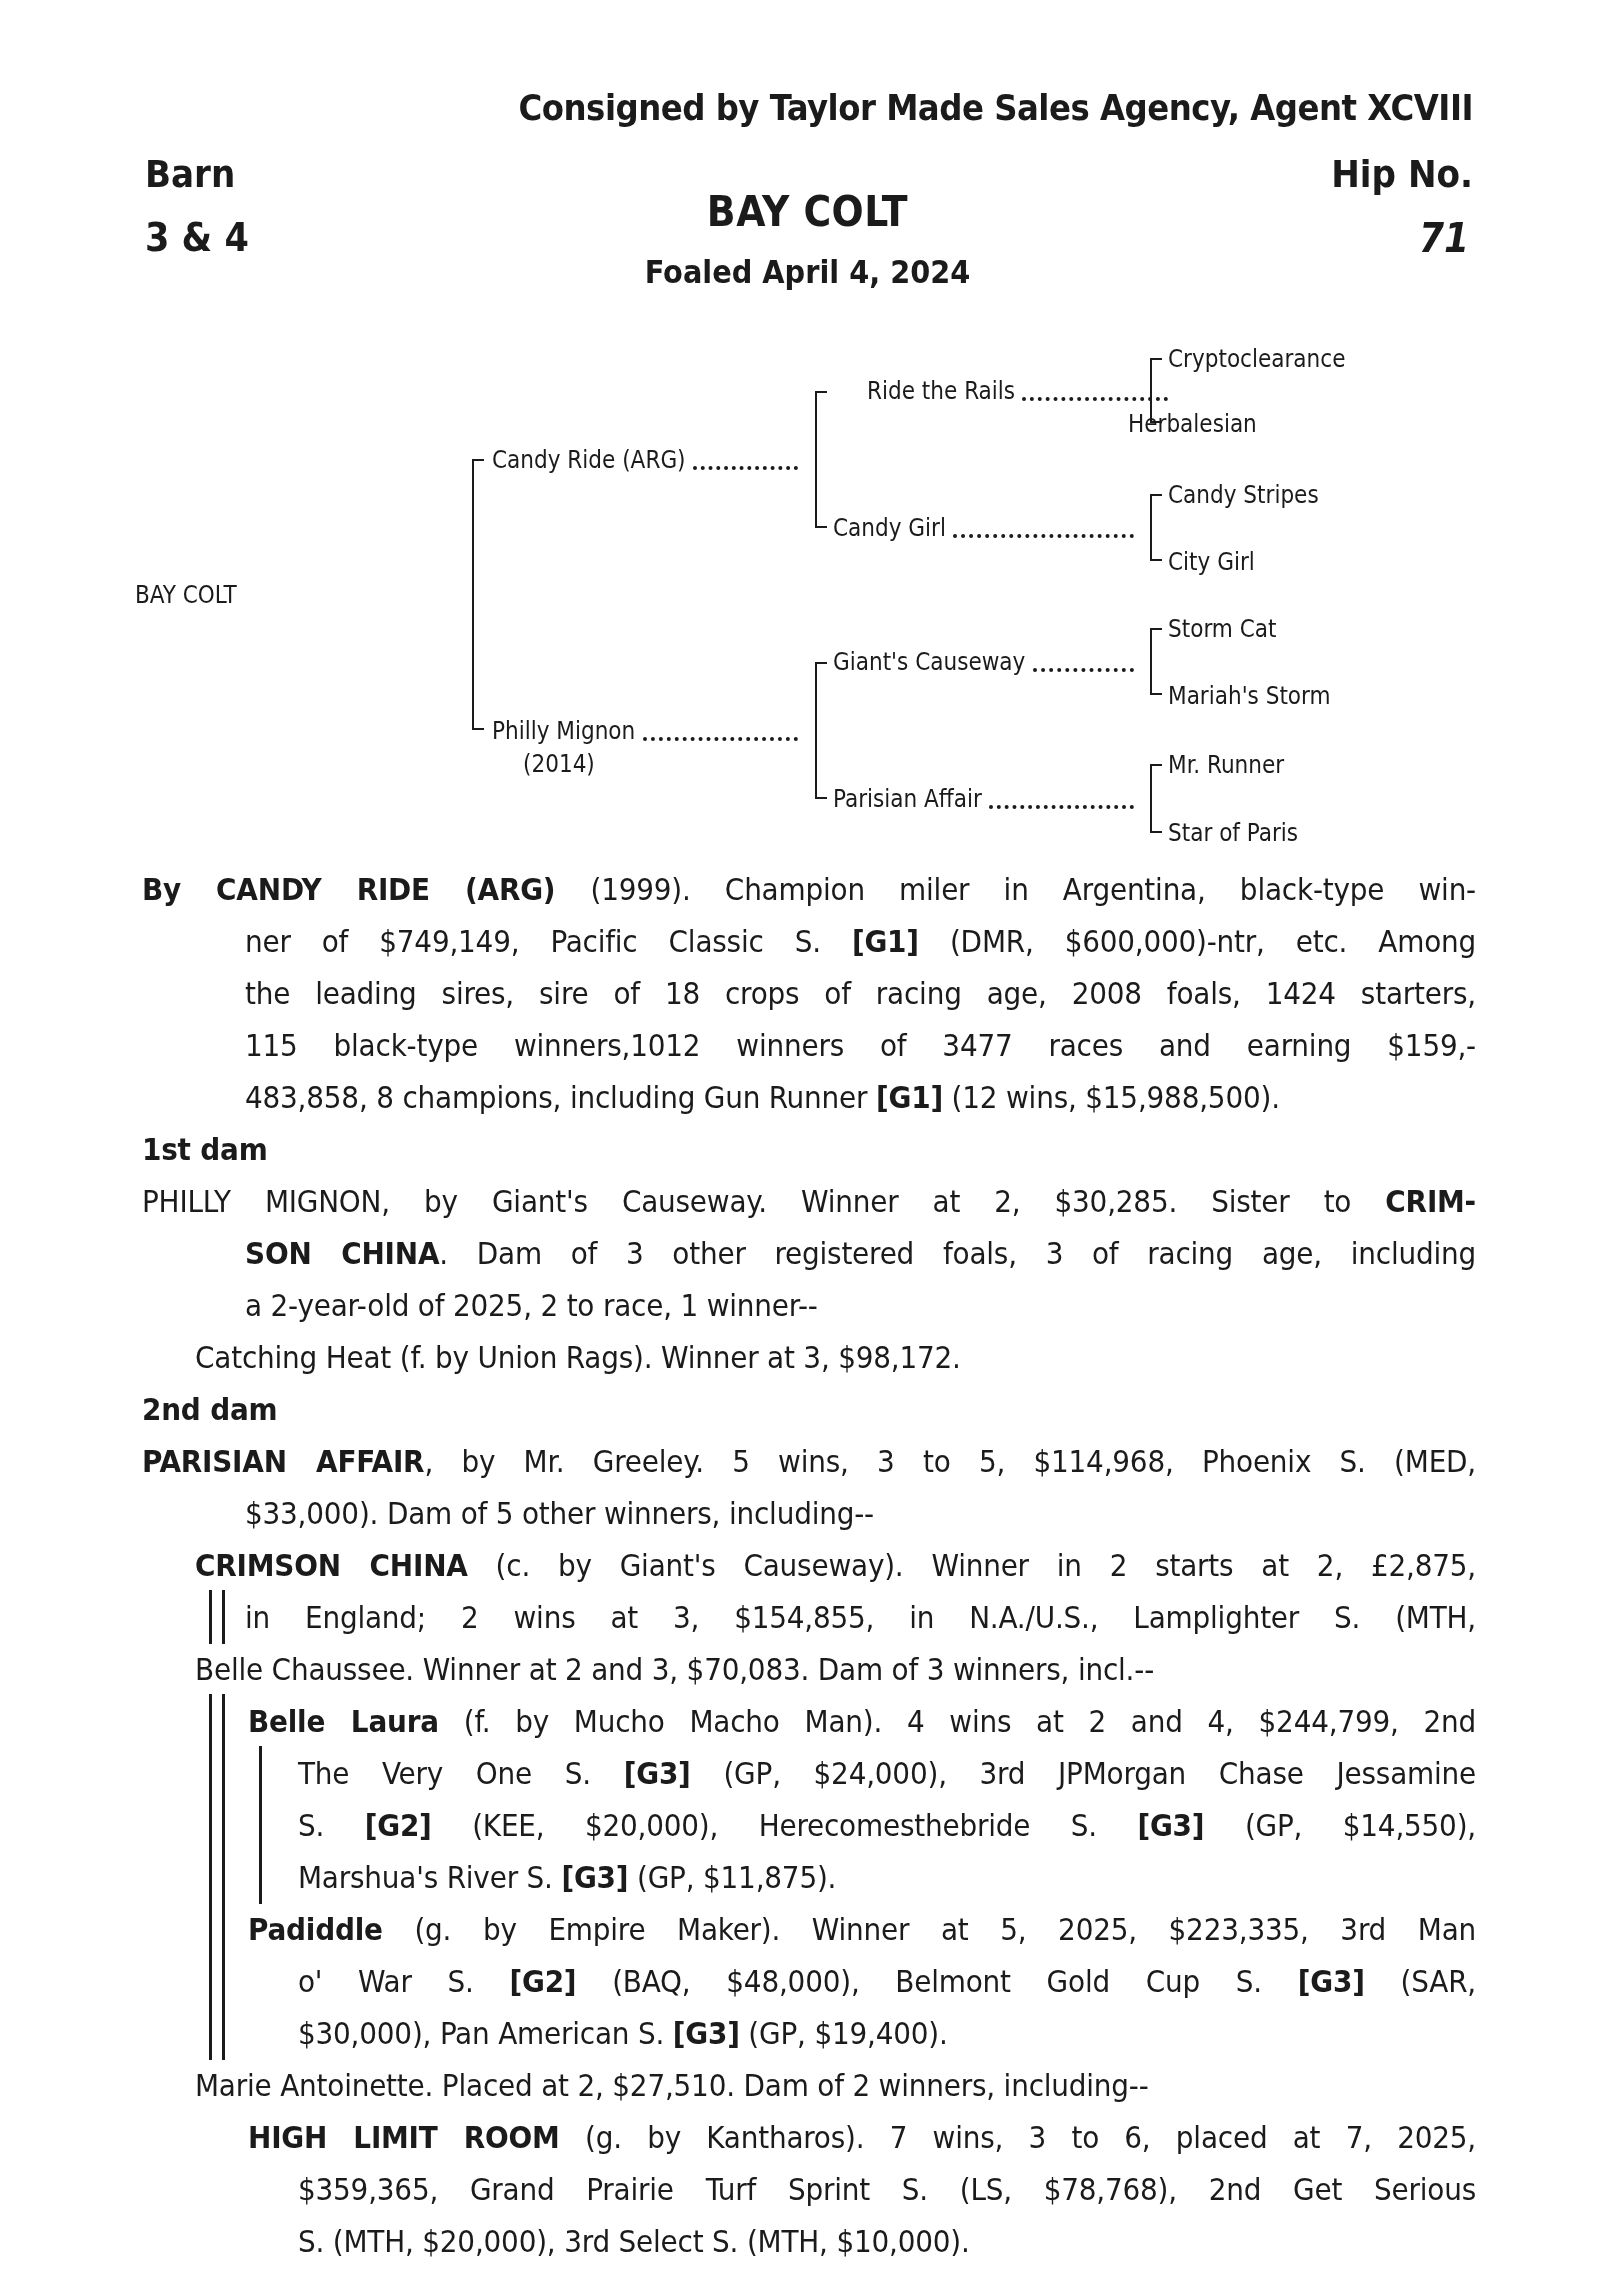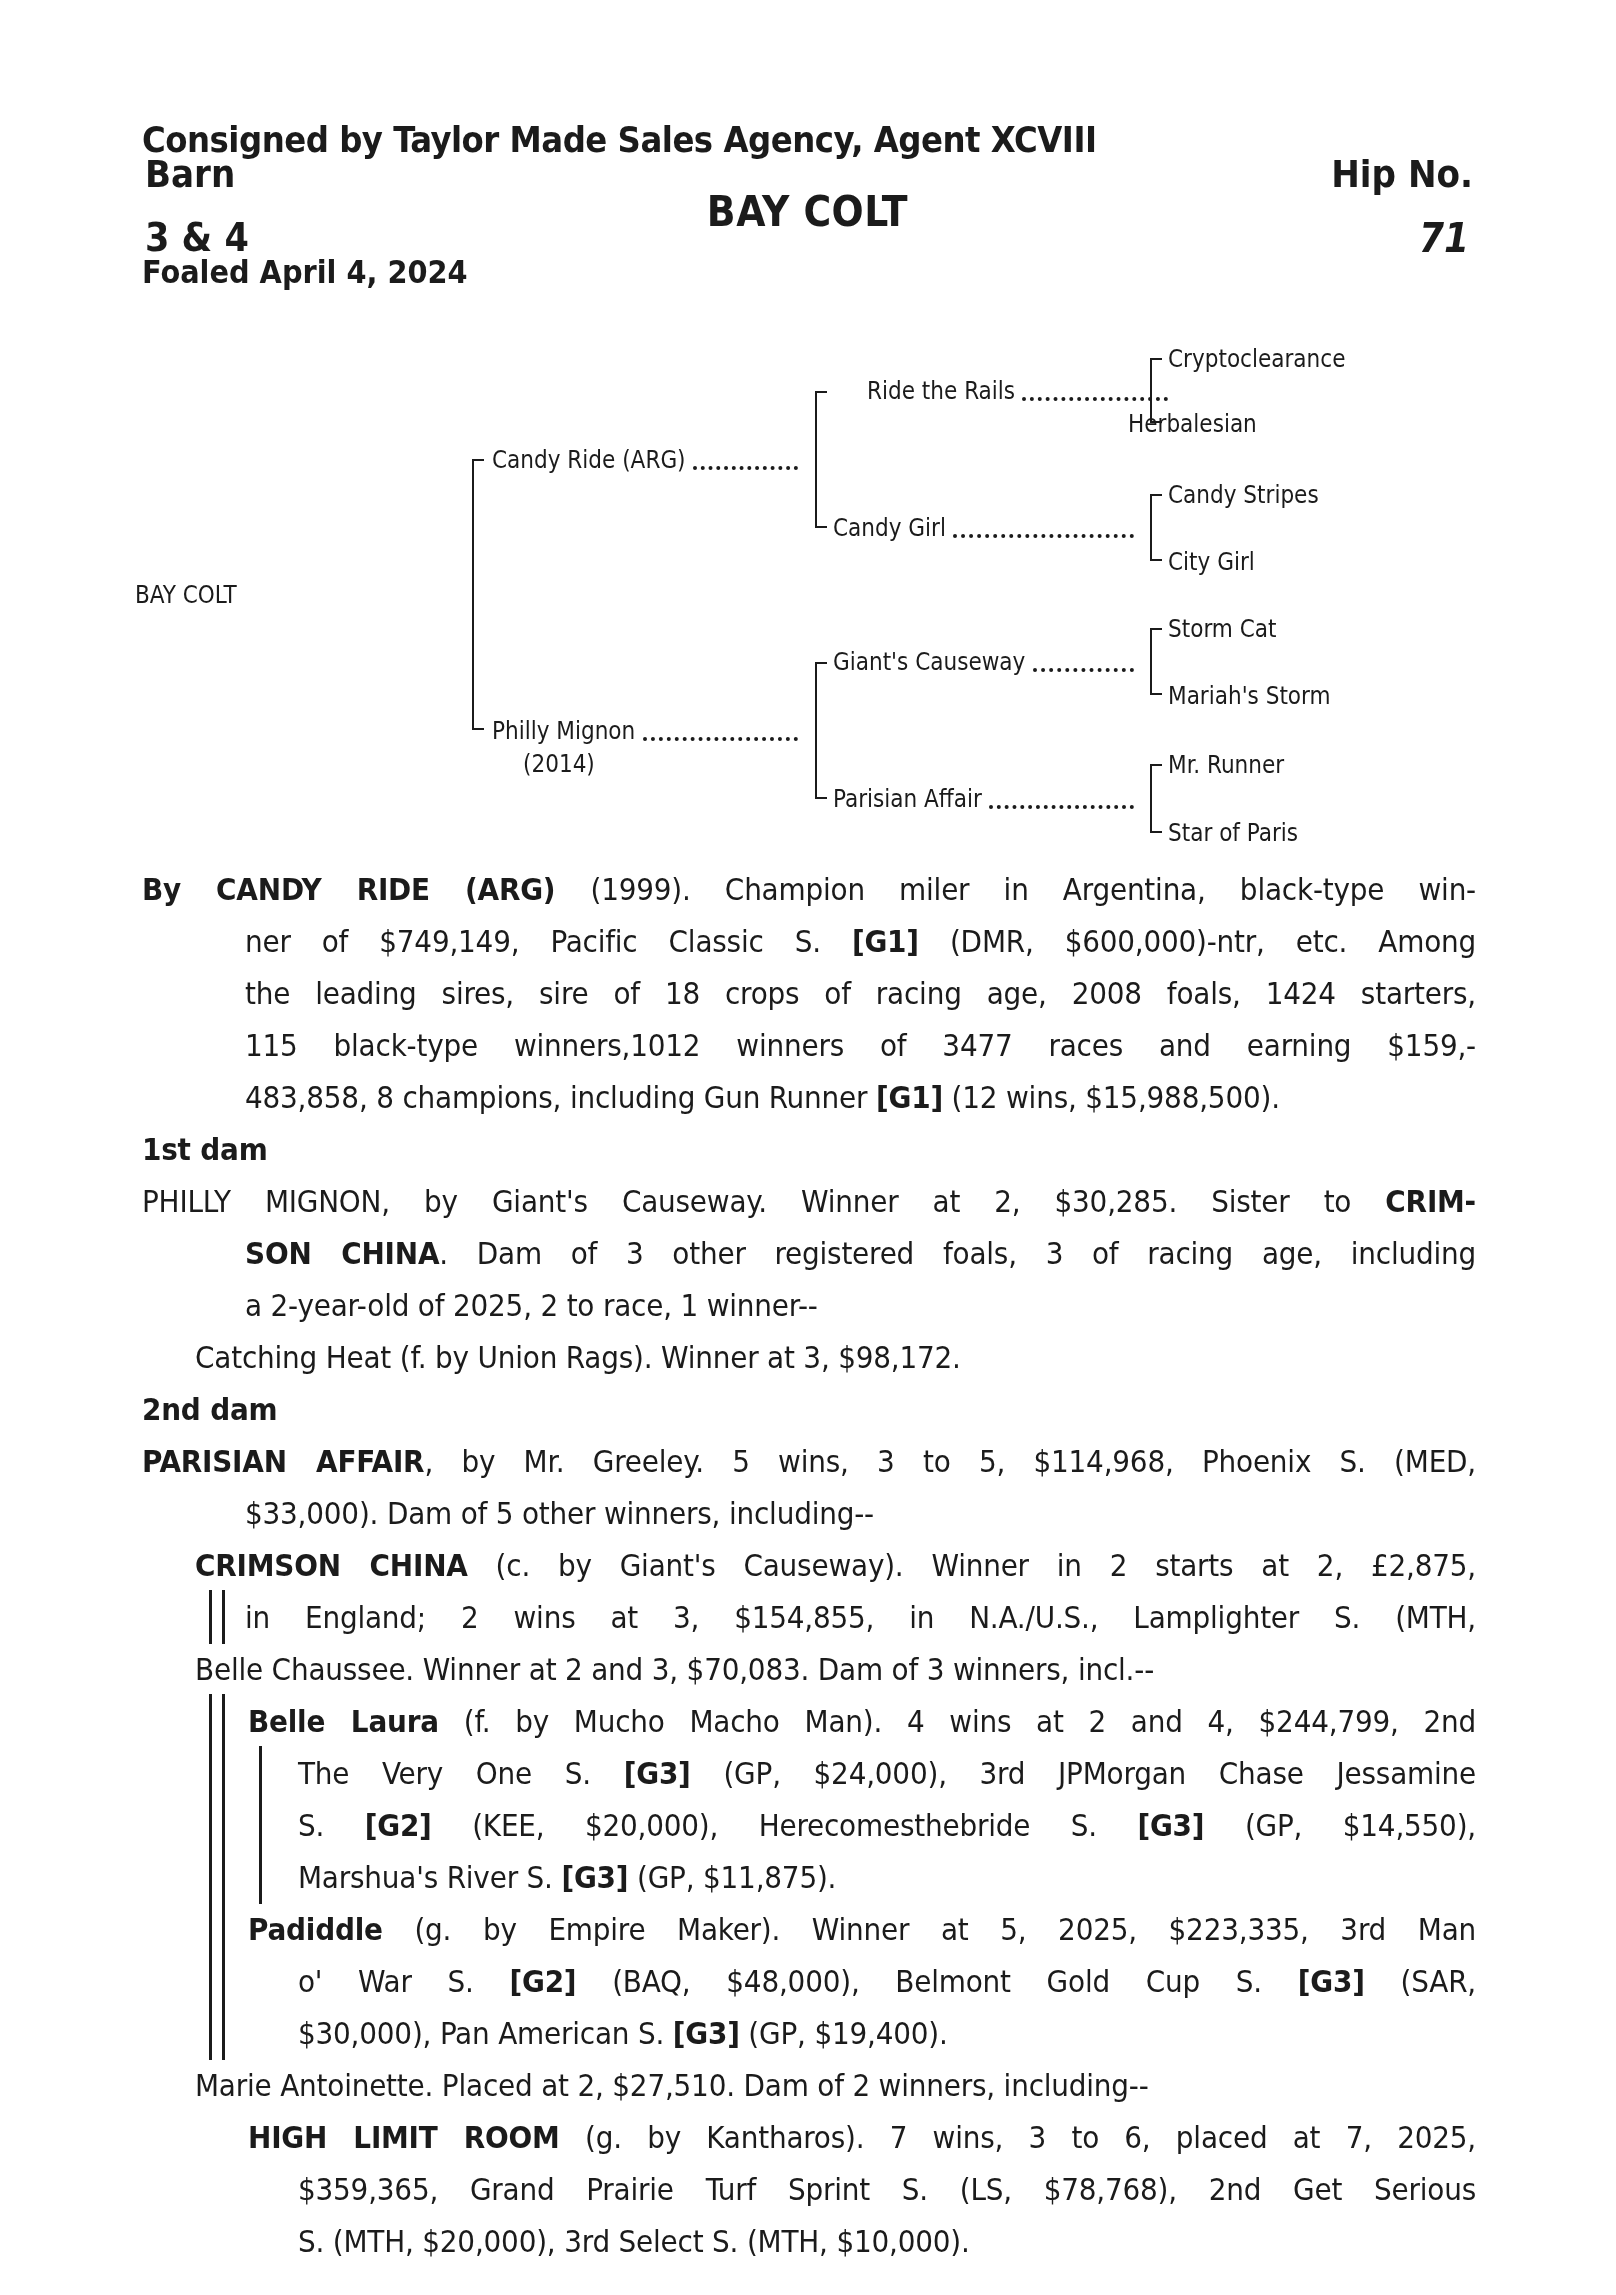--- a/index.html
+++ b/index.html
@@ -9,28 +9,28 @@
     position: relative;
     font-family: "DejaVu Sans", "Liberation Sans", sans-serif;
     font-stretch: condensed;
     color: #1b1b1b;
     overflow: hidden;
   }
 
   
   .consignor {
     position: absolute; top: 87px; left: 142px; width: 1331px;
-    text-align: left; font-size: 36px; font-weight: bold; letter-spacing: -0.5px; margin-top: 32px;
+    text-align: right; font-size: 36px; font-weight: bold; letter-spacing: -0.5px;
   }
   .barn-label  { position: absolute; top: 152px; left: 145px;  font-size: 38px; font-weight: bold; }
   .barn-value  { position: absolute; top: 215px; left: 145px;  font-size: 39px; font-weight: bold; }
   .hip-label   { position: absolute; top: 152px; right: 143px; font-size: 38px; font-weight: bold; text-align: right; }
   .hip-value   { position: absolute; top: 215px; right: 147px; font-size: 40px; font-weight: bold; font-style: italic; text-align: center; }
   .horse-title { position: absolute; top: 187px; left: 142px; width: 1331px; text-align: center; font-size: 42px; font-weight: bold; letter-spacing: 0.5px; }
-  .foal-date   { position: absolute; top: 253px; left: 142px; width: 1331px; text-align: left; font-size: 32px; font-weight: bold; }
+  .foal-date   { position: absolute; top: 253px; left: 142px; width: 1331px; text-align: center; font-size: 32px; font-weight: bold; }
 
   
   .ped-name, .ped-entry, .ped-year, .ped-subject { position: absolute; font-size: 24px; line-height: 29px; white-space: nowrap; }
   .ped-entry { display: flex; align-items: flex-end; }
   .ped-entry .nm { flex: 0 0 auto; }
   .ped-entry .dots { flex: 1 1 auto; border-bottom: 4.1px dotted #1b1b1b; margin: 0 8.3px 5.5px 7.3px; height: 0; }
   .bracket { position: absolute; width: 12px; border: 2.8px solid #1b1b1b; border-right: none; box-sizing: border-box; }
 
   
   .body-lines { position: absolute; top: 863px; left: 142px; width: 1334px; }

